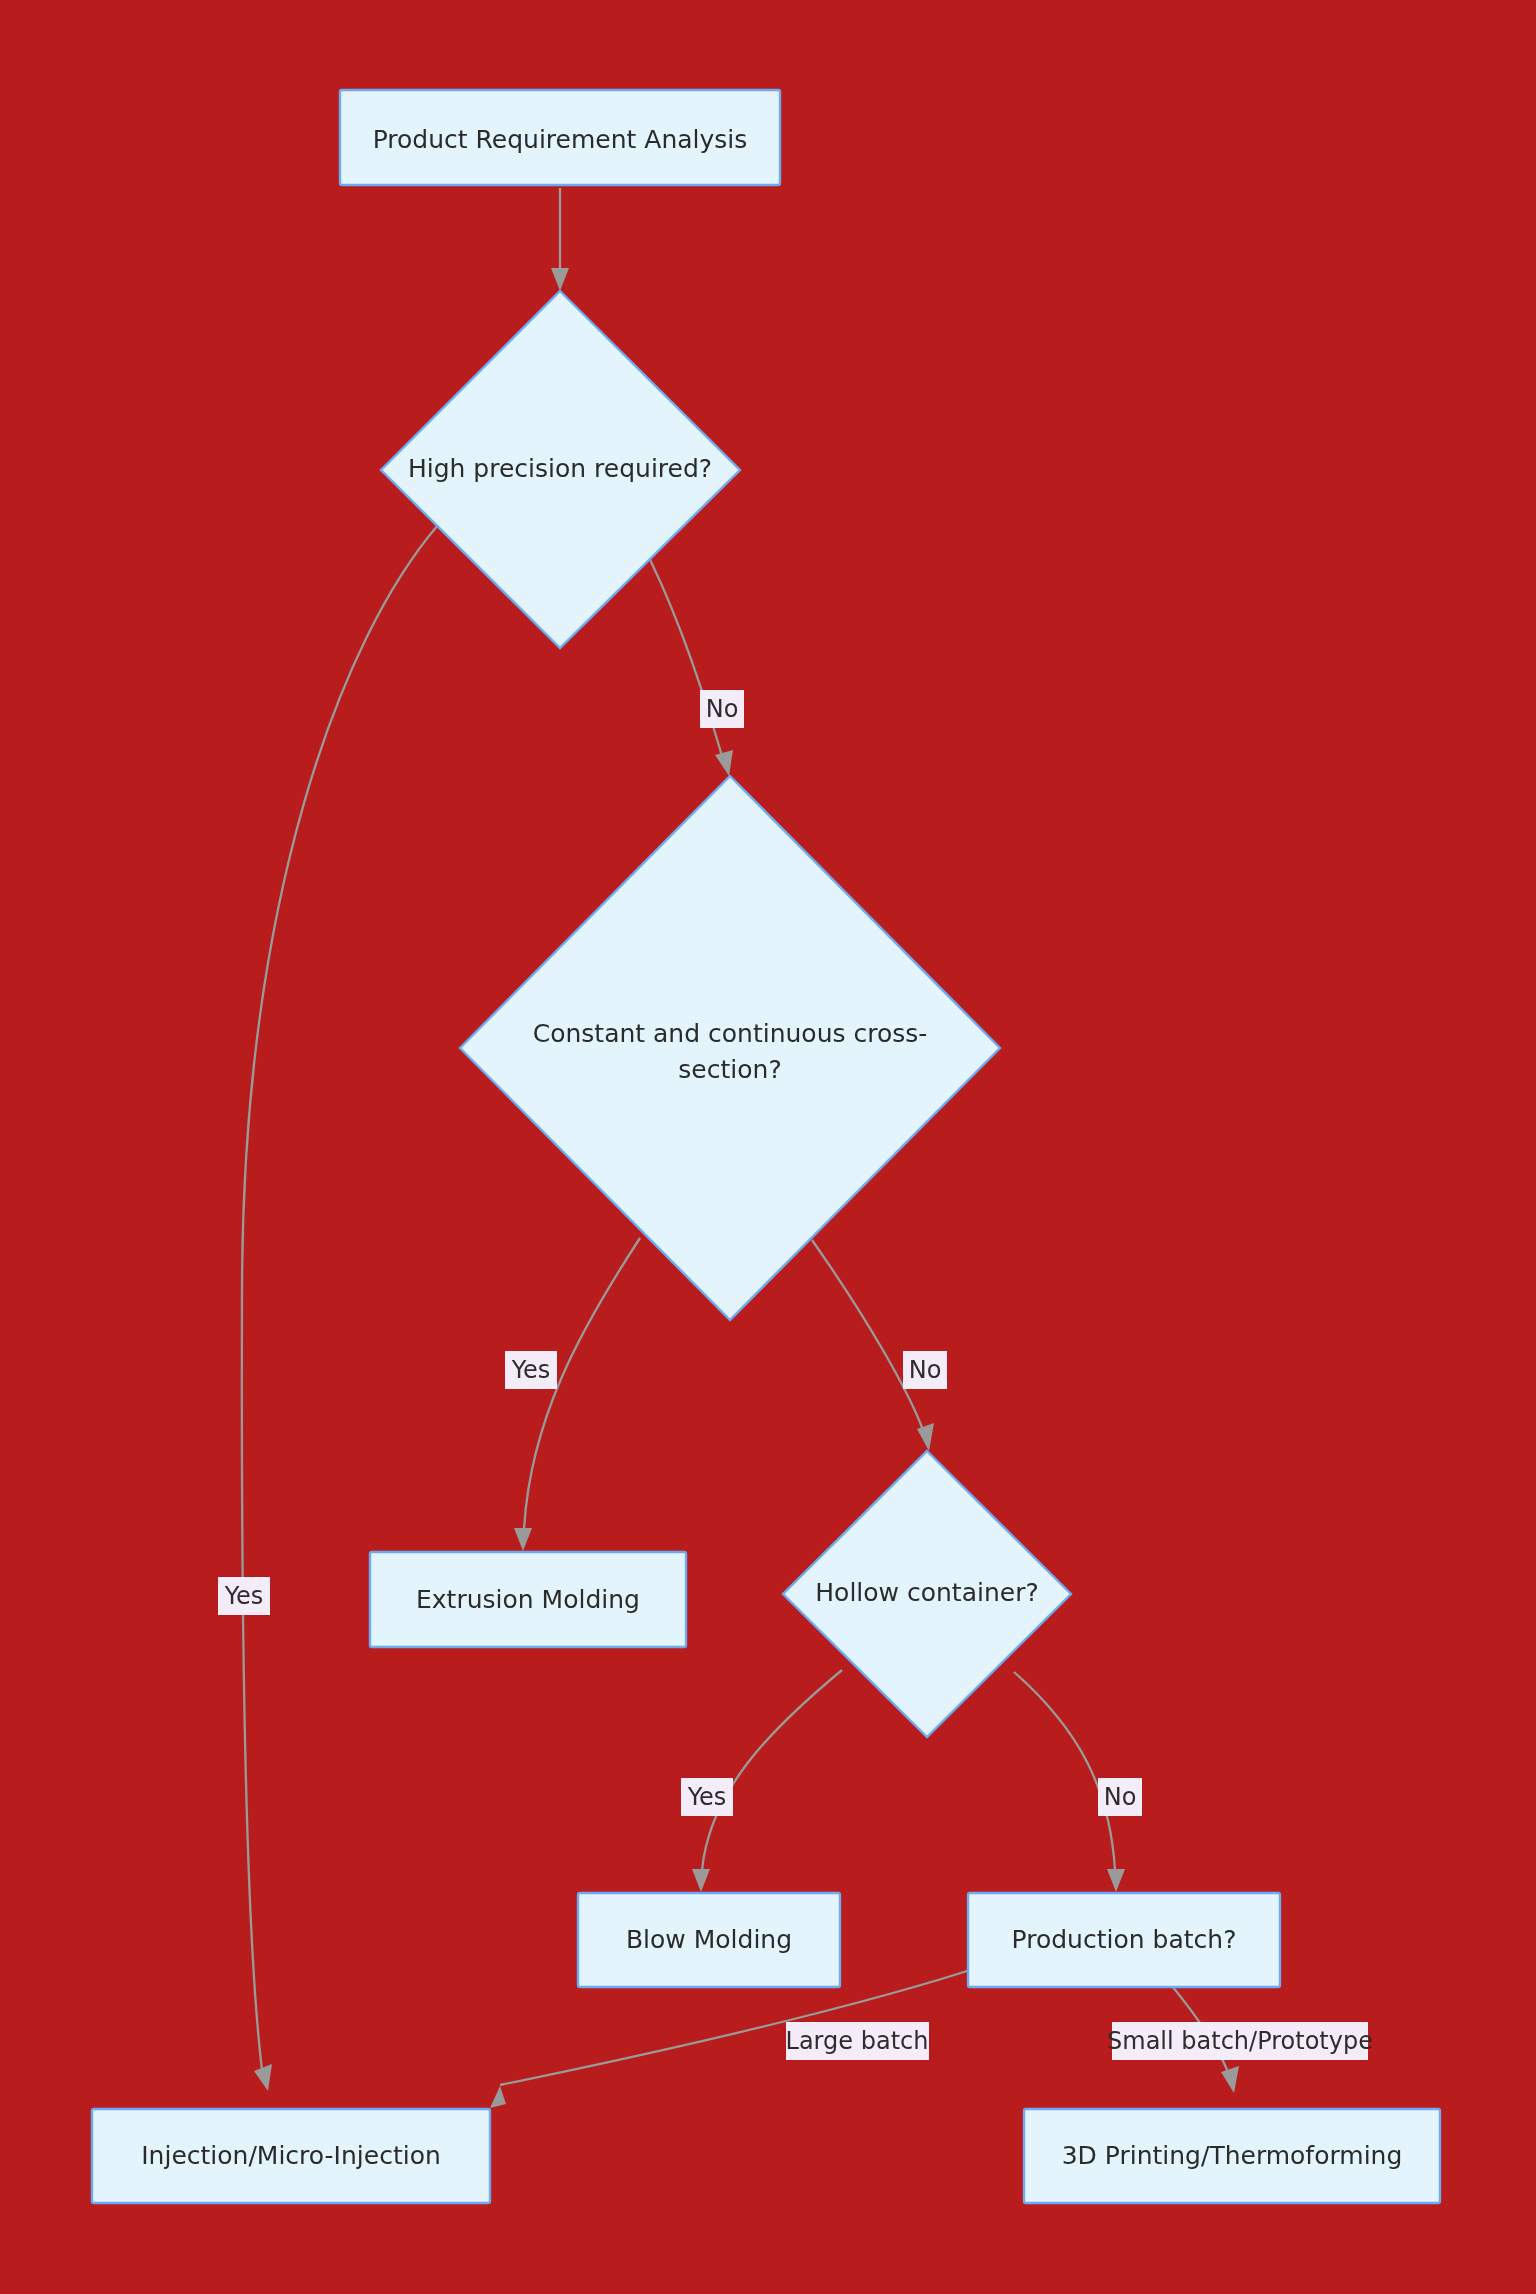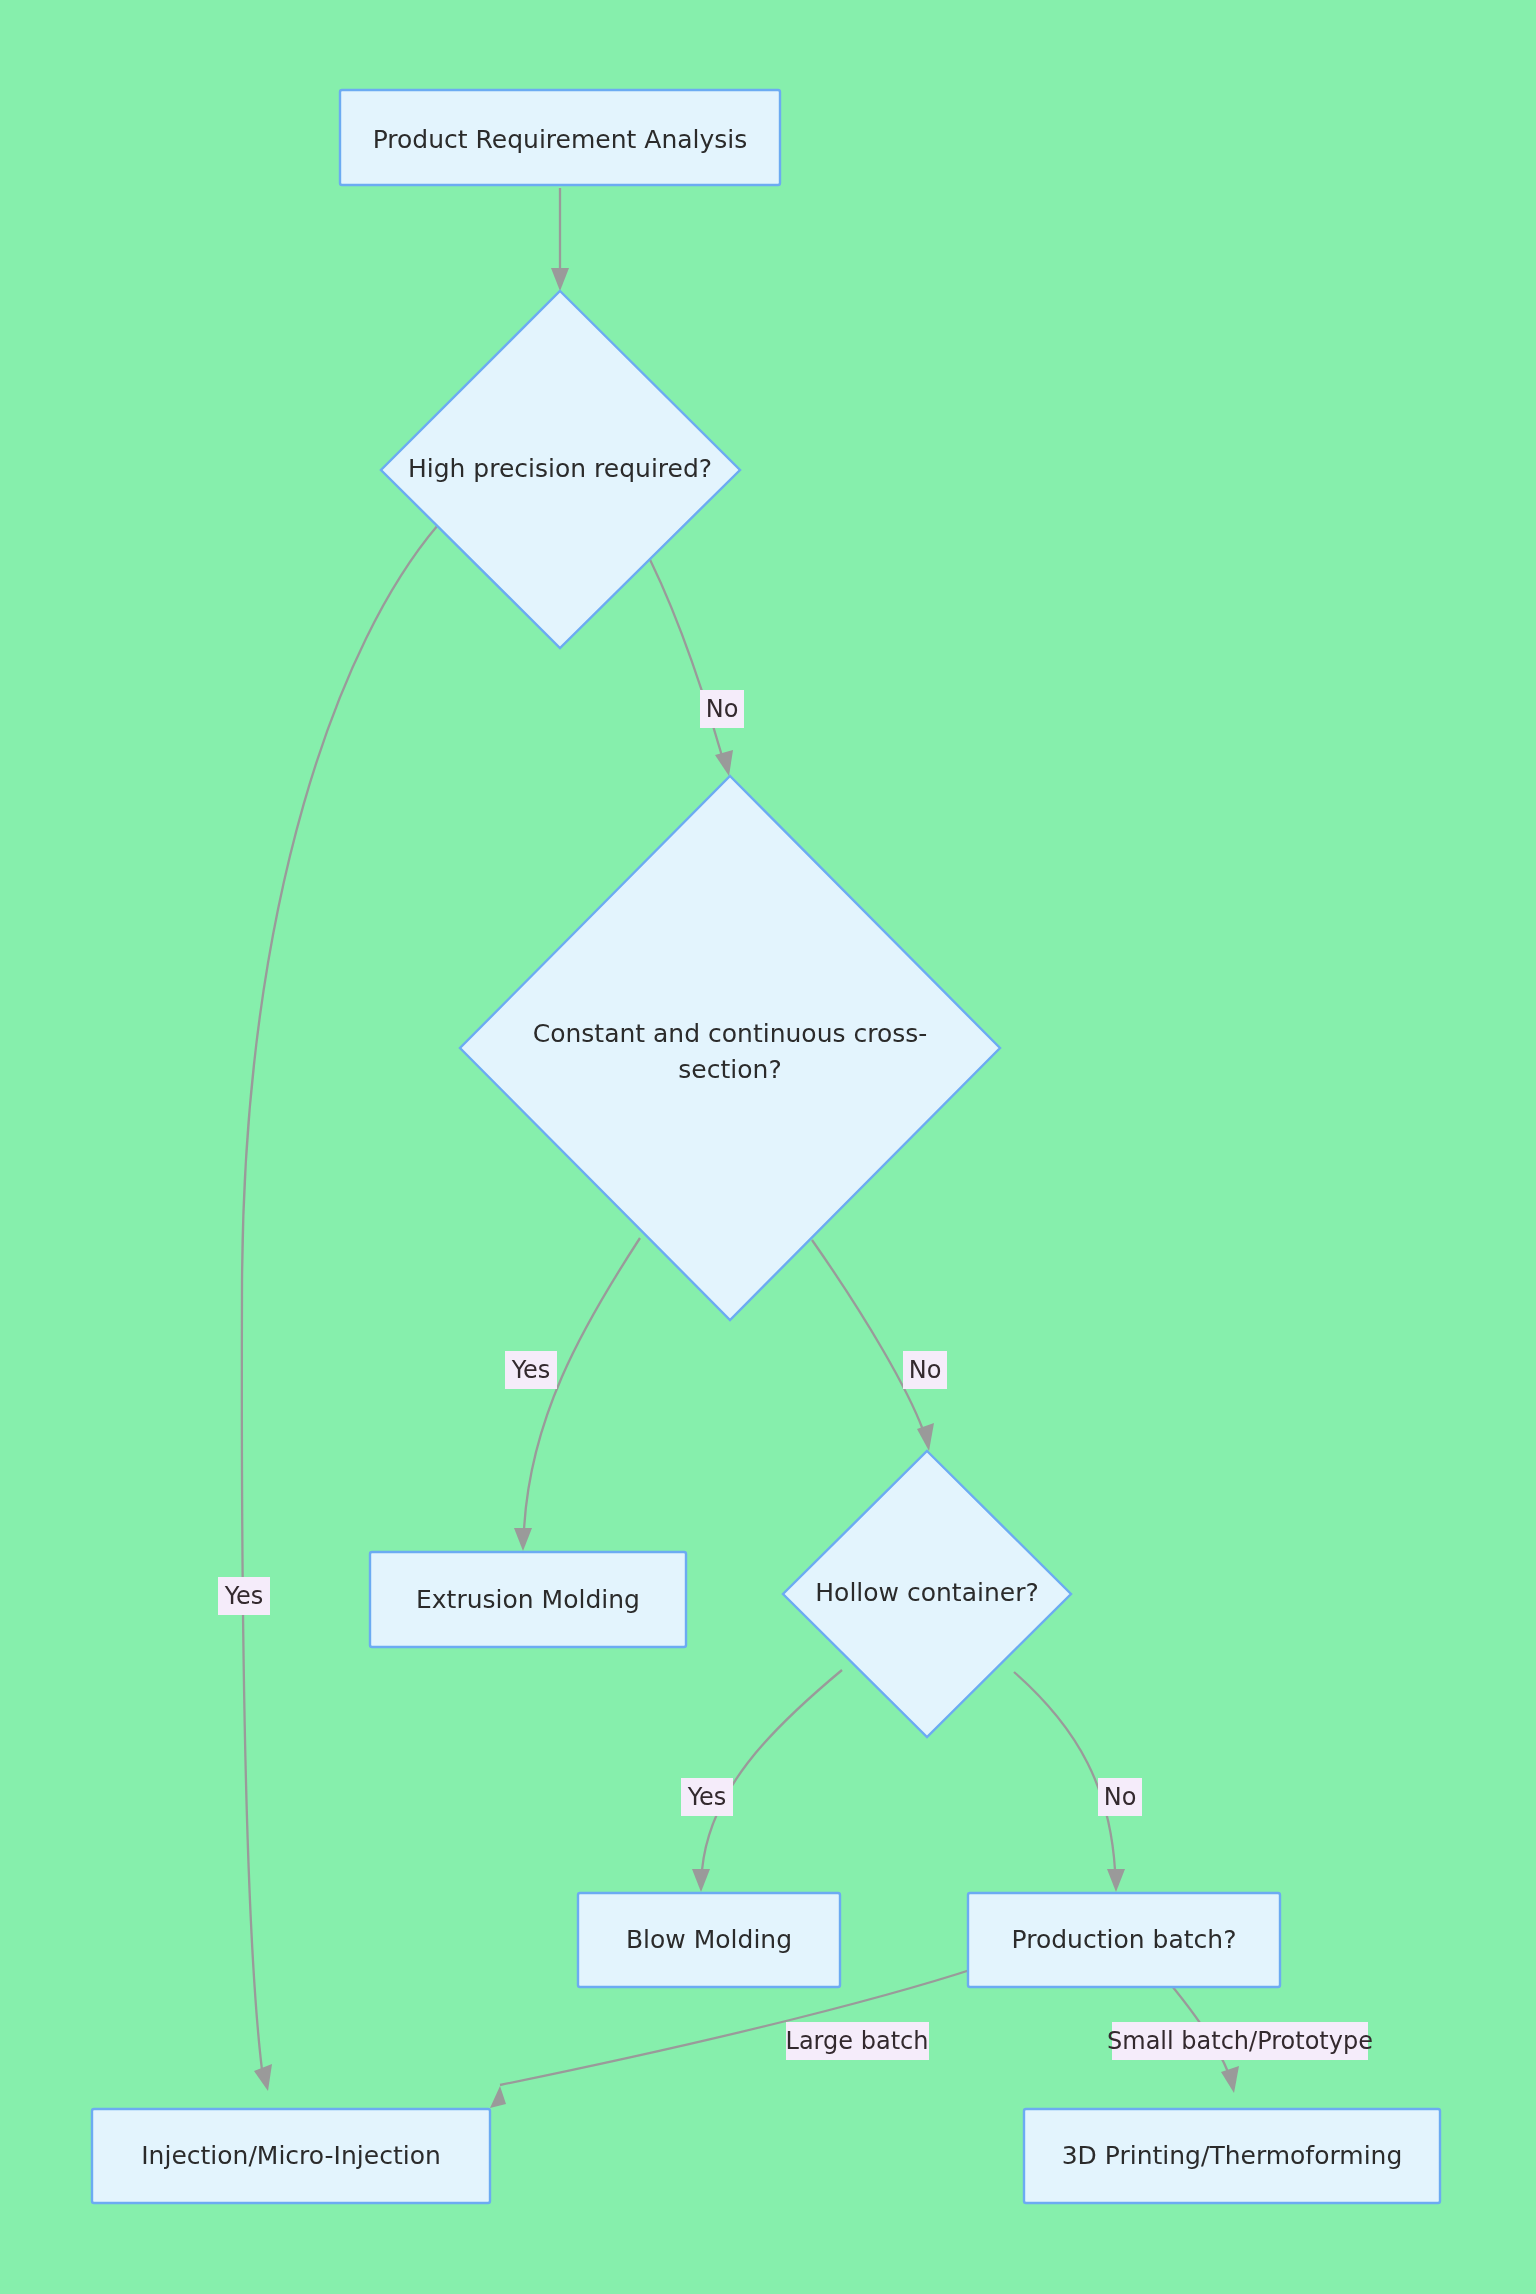--- a/index.html
+++ b/index.html
@@ -11,21 +11,21 @@
   body {
     width: 1536px;
     height: 2294px;
     font-family: "DejaVu Sans", sans-serif;
     overflow: hidden;
   }
   #flowchart-root {
     position: relative;
     width: 1536px;
     height: 2294px;
-    background: #86efac;
+    background: #b91c1c;
   }
   svg#flow-svg {
     display: block;
     width: 1536px;
     height: 2294px;
   }
   .node-shape {
     fill: #e3f4fd;
     stroke: #6cabf2;
     stroke-width: 2.4;

